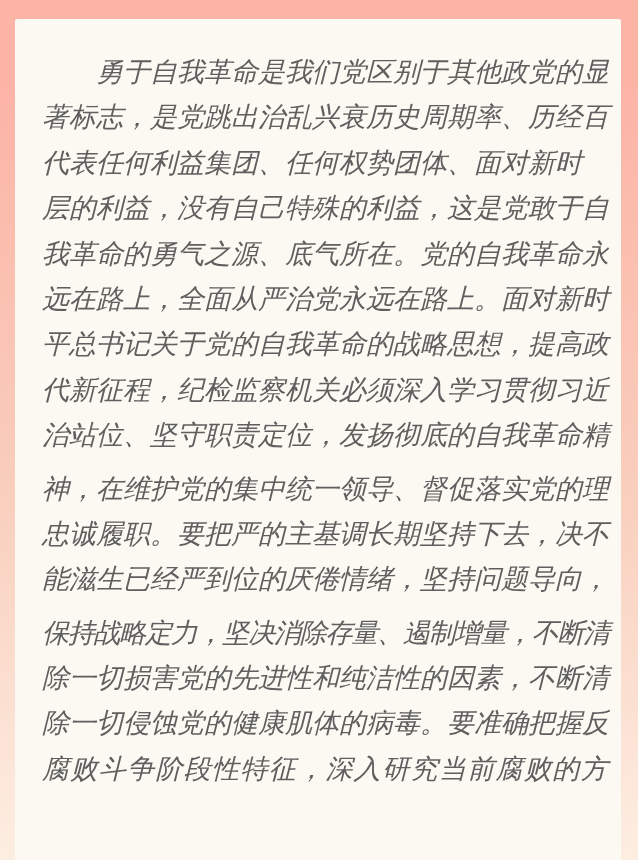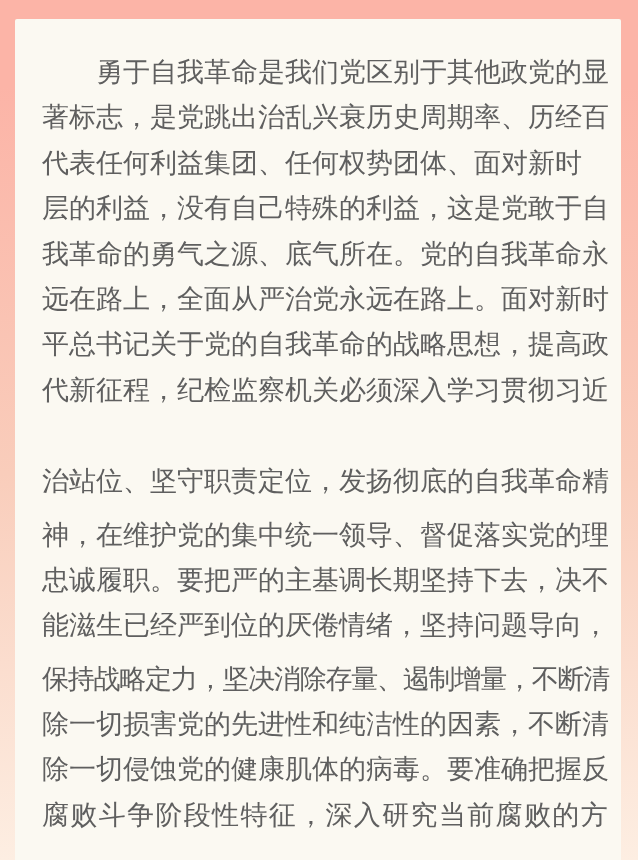--- a/index.html
+++ b/index.html
@@ -35,36 +35,37 @@
     width: 567px;
     color: var(--text-color);
     font-size: 27px;
     font-weight: 500;
   }
   .line {
     height: 45.4px;
     line-height: 45.4px;
     white-space: nowrap;
     overflow: visible;
+    font-style: italic;
   }
 </style>
 </head>
 <body>
 
 <div class="card">
   <div class="paragraph">
       <div class="line" style="letter-spacing: 0px;"><span>　　勇于自我革命是我们党区别于其他政党的显</span></div>
       <div class="line" style="letter-spacing: 0px;"><span>著标志，是党跳出治乱兴衰历史周期率、历经百</span></div>
       <div class="line" style="letter-spacing: 0px;"><span>代表任何利益集团、任何权势团体、面对新时</span></div>
       <div class="line" style="letter-spacing: 0px;"><span>层的利益，没有自己特殊的利益，这是党敢于自</span></div>
       <div class="line" style="letter-spacing: 0px;"><span>我革命的勇气之源、底气所在。党的自我革命永</span></div>
       <div class="line" style="letter-spacing: 0px;"><span>远在路上，全面从严治党永远在路上。面对新时</span></div>
       <div class="line" style="letter-spacing: 0px;"><span>平总书记关于党的自我革命的战略思想，提高政</span></div>
       <div class="line" style="letter-spacing: 0px;"><span>代新征程，纪检监察机关必须深入学习贯彻习近</span></div>
-      <div class="line" style="letter-spacing: 0px; margin-top: 46px;"><span>治站位、坚守职责定位，发扬彻底的自我革命精</span></div>
+      <div class="line" style="letter-spacing: 0px;"><span>治站位、坚守职责定位，发扬彻底的自我革命精</span></div>
       <div class="line" style="letter-spacing: 0px; margin-top: 8px;"><span>神，在维护党的集中统一领导、督促落实党的理</span></div>
       <div class="line" style="letter-spacing: 0px; text-align: center;"><span>忠诚履职。要把严的主基调长期坚持下去，决不</span></div>
       <div class="line" style="letter-spacing: 0px;"><span>能滋生已经严到位的厌倦情绪，坚持问题导向，</span></div>
       <div class="line" style="letter-spacing: -1.22727px; margin-top: 8px;"><span>保持战略定力，坚决消除存量、遏制增量，不断清</span></div>
       <div class="line" style="letter-spacing: 0px;"><span>除一切损害党的先进性和纯洁性的因素，不断清</span></div>
       <div class="line" style="letter-spacing: 0px; text-align: center;"><span>除一切侵蚀党的健康肌体的病毒。要准确把握反</span></div>
       <div class="line" style="letter-spacing: 1.35px;"><span>腐败斗争阶段性特征，深入研究当前腐败的方</span></div>
     </div>
 </div>
 

